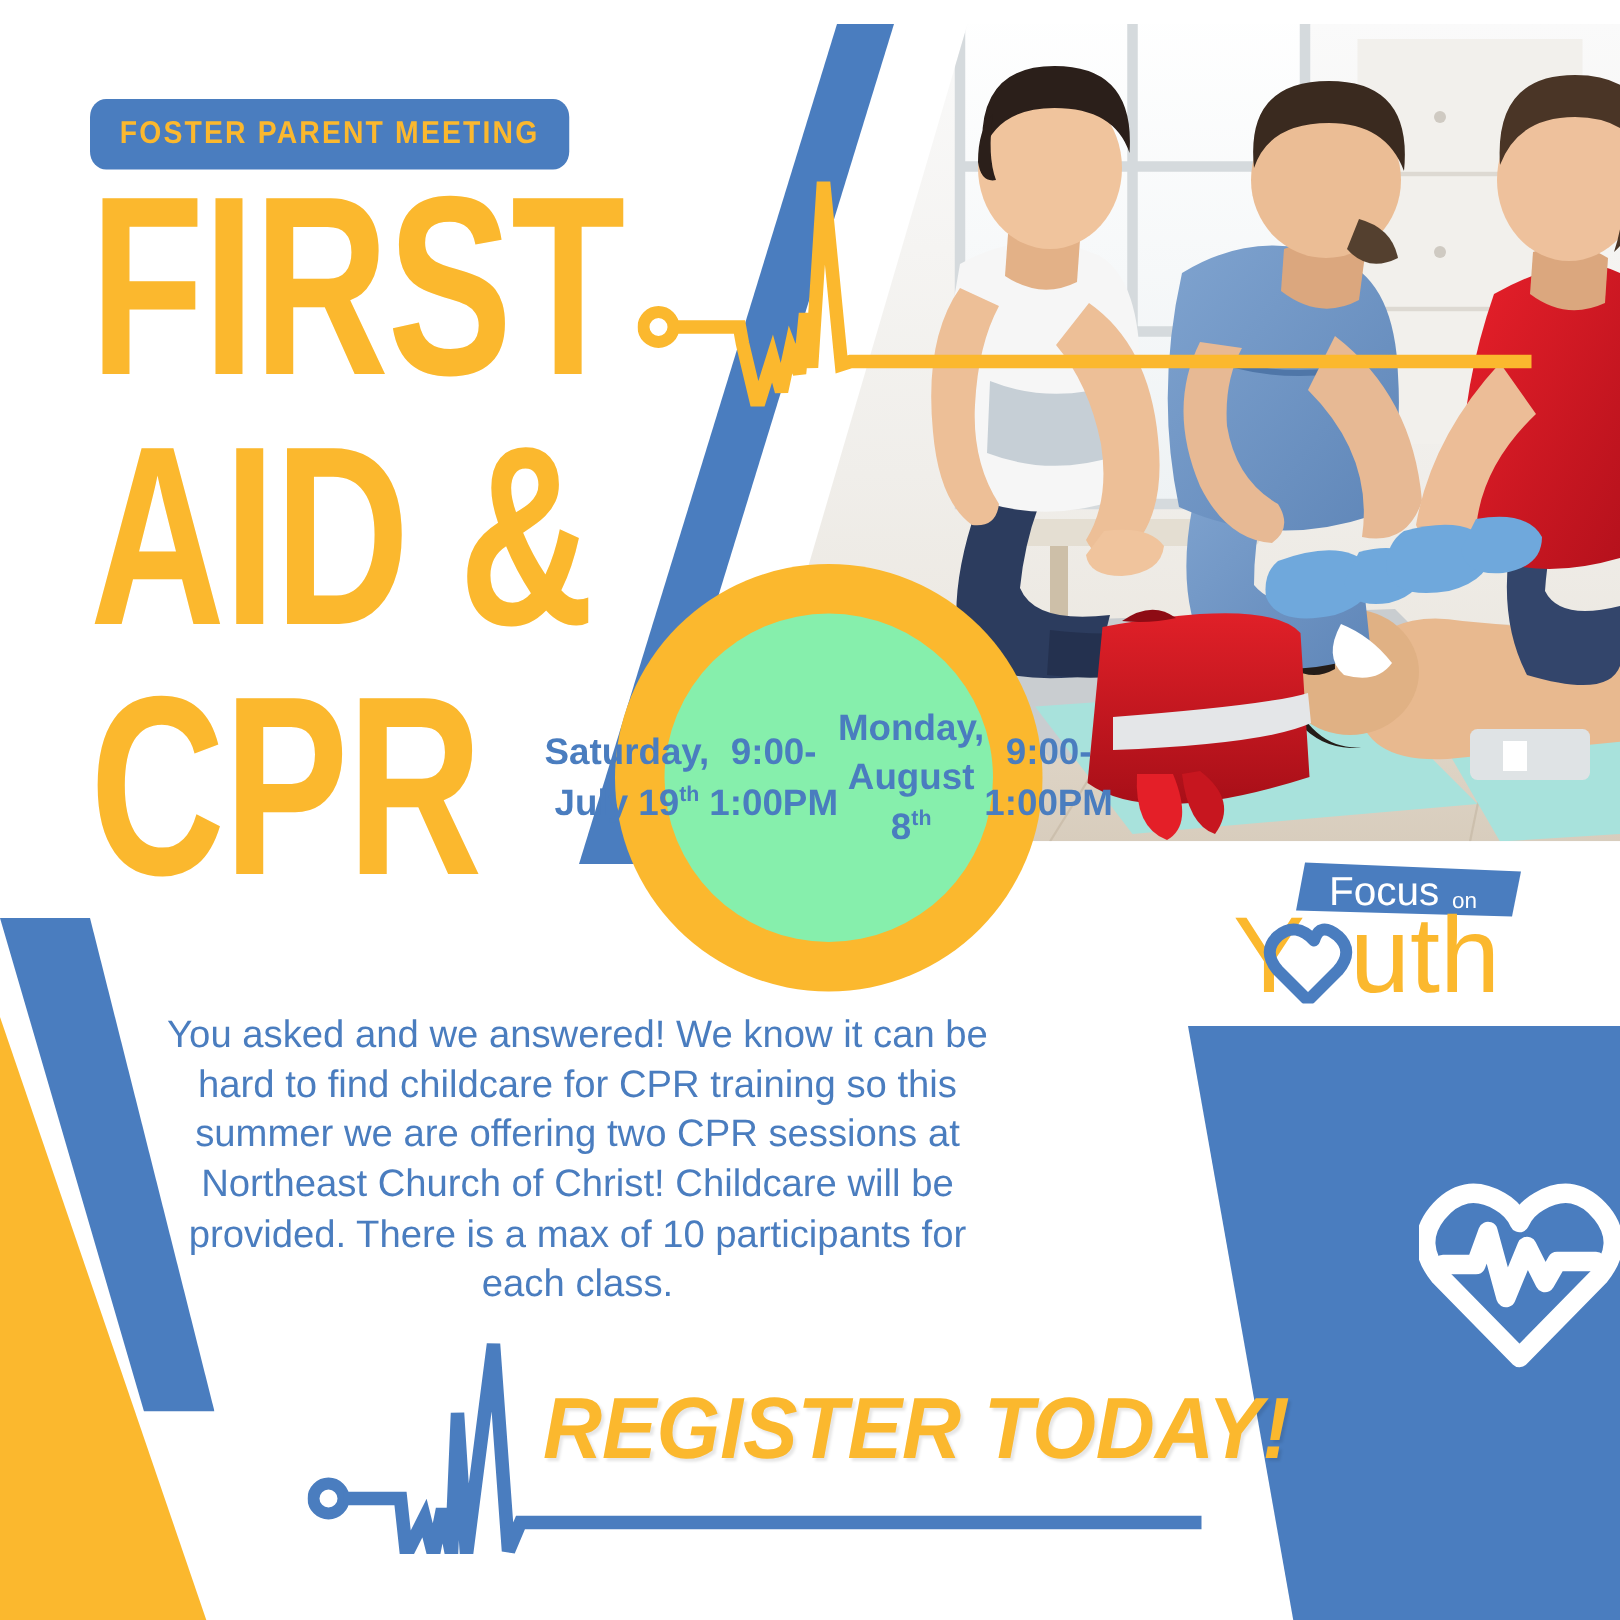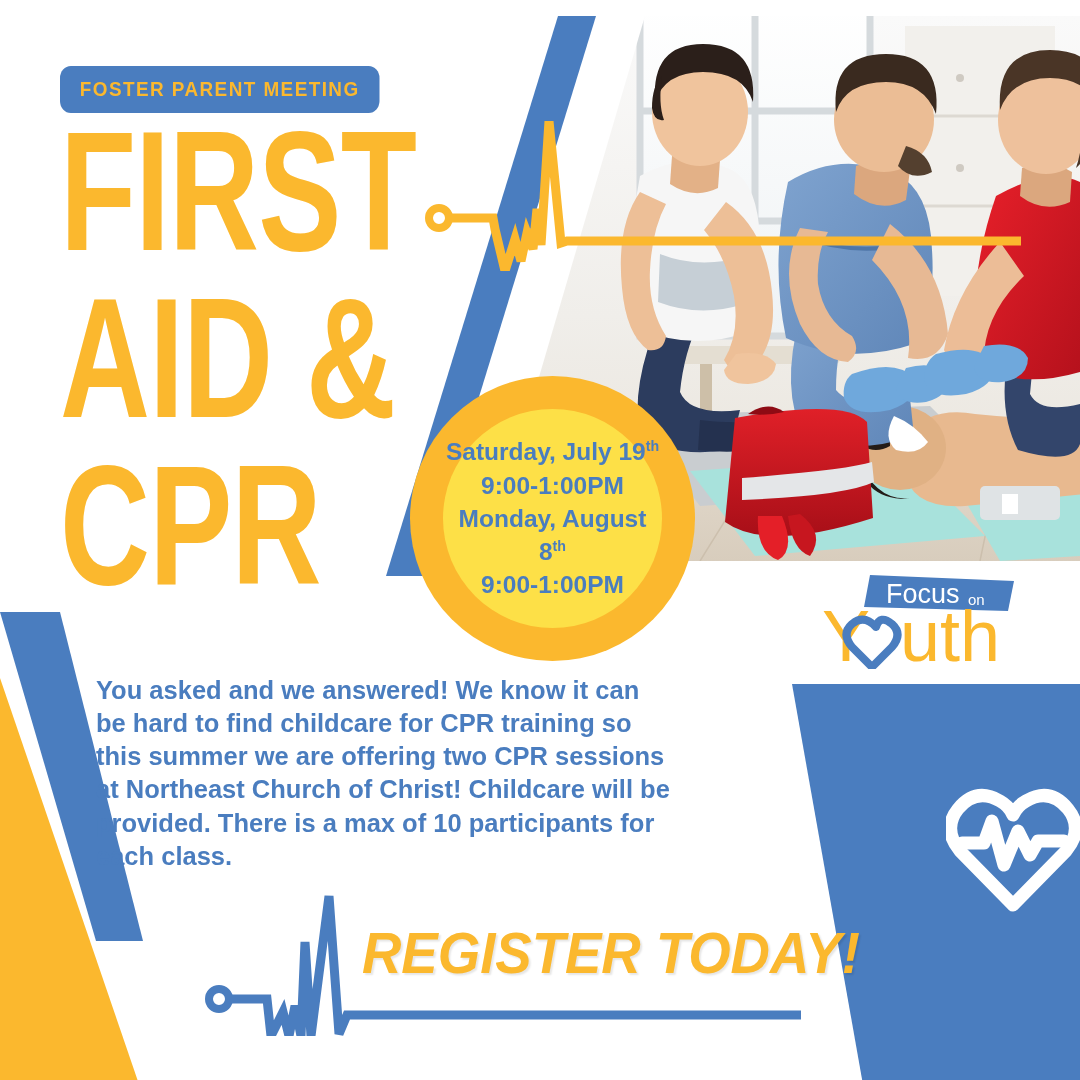--- a/index.html
+++ b/index.html
@@ -92,38 +92,38 @@
   .date-circle {
     position:absolute; left:410px; top:360px;
     width:285px; height:285px;
     border-radius:50%;
     background:#fbb82e;
     display:flex; align-items:center; justify-content:center;
   }
   .date-inner {
     width:219px; height:219px;
     border-radius:50%;
-    background:#fde047;
-    display:flex; flex-direction:column;
+    background:#86efac;
+    display:flex; flex-direction:row;
     align-items:center; justify-content:center;
     color:#4a7dbf;
     font-weight:bold;
     font-size:24.5px;
     line-height:1.36;
     text-align:center;
   }
   .date-inner sup { font-size:0.58em; vertical-align:super; }
 
   
   .body-text {
     position:absolute; left:96px; top:658px;
     width:578px;
-    text-align:left;
+    text-align:center;
     color:#4a7dbf;
-    font-weight:bold;
+    font-weight:normal;
     font-size:25.5px;
     line-height:1.3;
   }
 
   
   .register {
     position:absolute; left:362px; top:903px;
     color:#fbb82e;
     font-weight:bold;
     font-style:italic;

